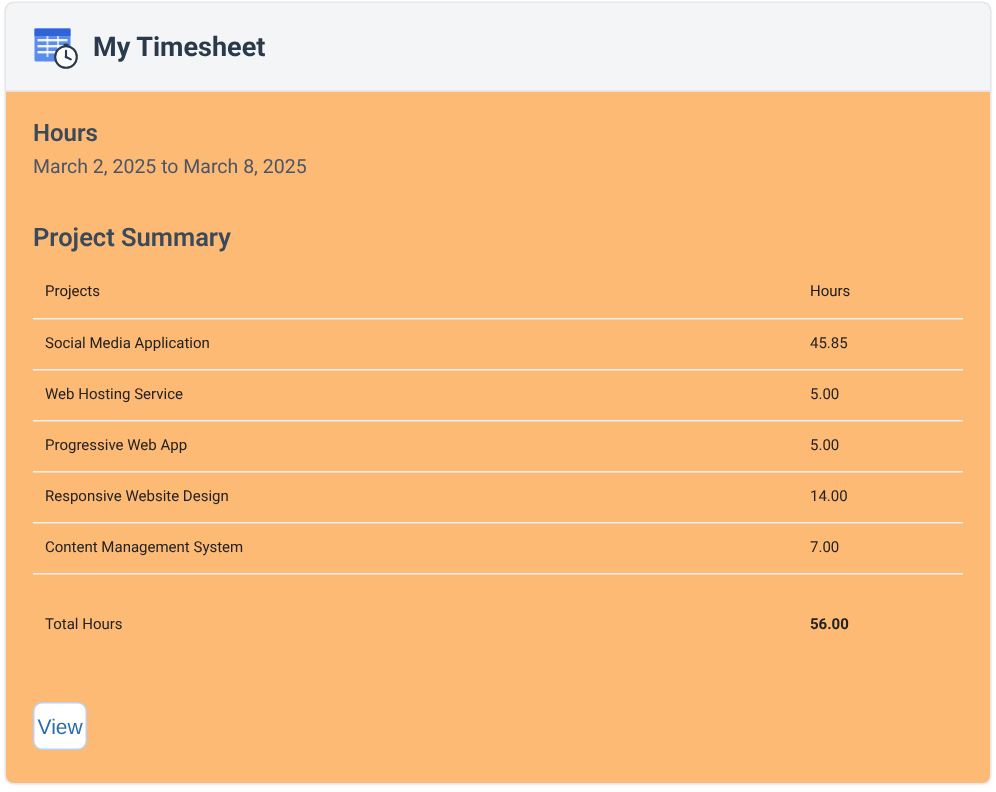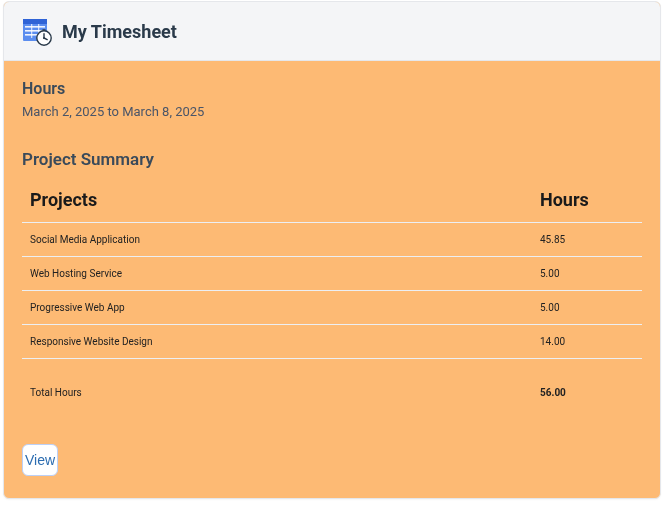--- a/index.html
+++ b/index.html
@@ -54,22 +54,22 @@
       margin-top: 30px;
       margin-bottom: 10px;
     }
     table {
       width: 100%;
       border-collapse: collapse;
       table-layout: fixed;
     }
     thead th {
       text-align: left;
-      font-size: 18px;
-      font-weight: 700;
+      font-size: 10px;
+      font-weight: 400;
       color: #1a1a1a;
       padding: 10px 8px 12px 8px;
       border-bottom: 1px solid #eceff3;
     }
     thead th:last-child { width: 110px; }
     tbody td {
       padding: 11px 8px;
       font-size: 10px;
       color: #222;
       border-bottom: 1px solid #eceff3;
@@ -140,20 +140,24 @@
           <td>5.00</td>
         </tr>
         <tr>
           <td>Progressive Web App</td>
           <td>5.00</td>
         </tr>
         <tr>
           <td>Responsive Website Design</td>
           <td>14.00</td>
         </tr>
+        <tr>
+          <td>Content Management System</td>
+          <td>7.00</td>
+        </tr>
         <tr class="total-row">
           <td>Total Hours</td>
           <td>56.00</td>
         </tr>
       </tbody>
     </table>
 
     <button class="btn">View</button>
   </div>
 </div>

